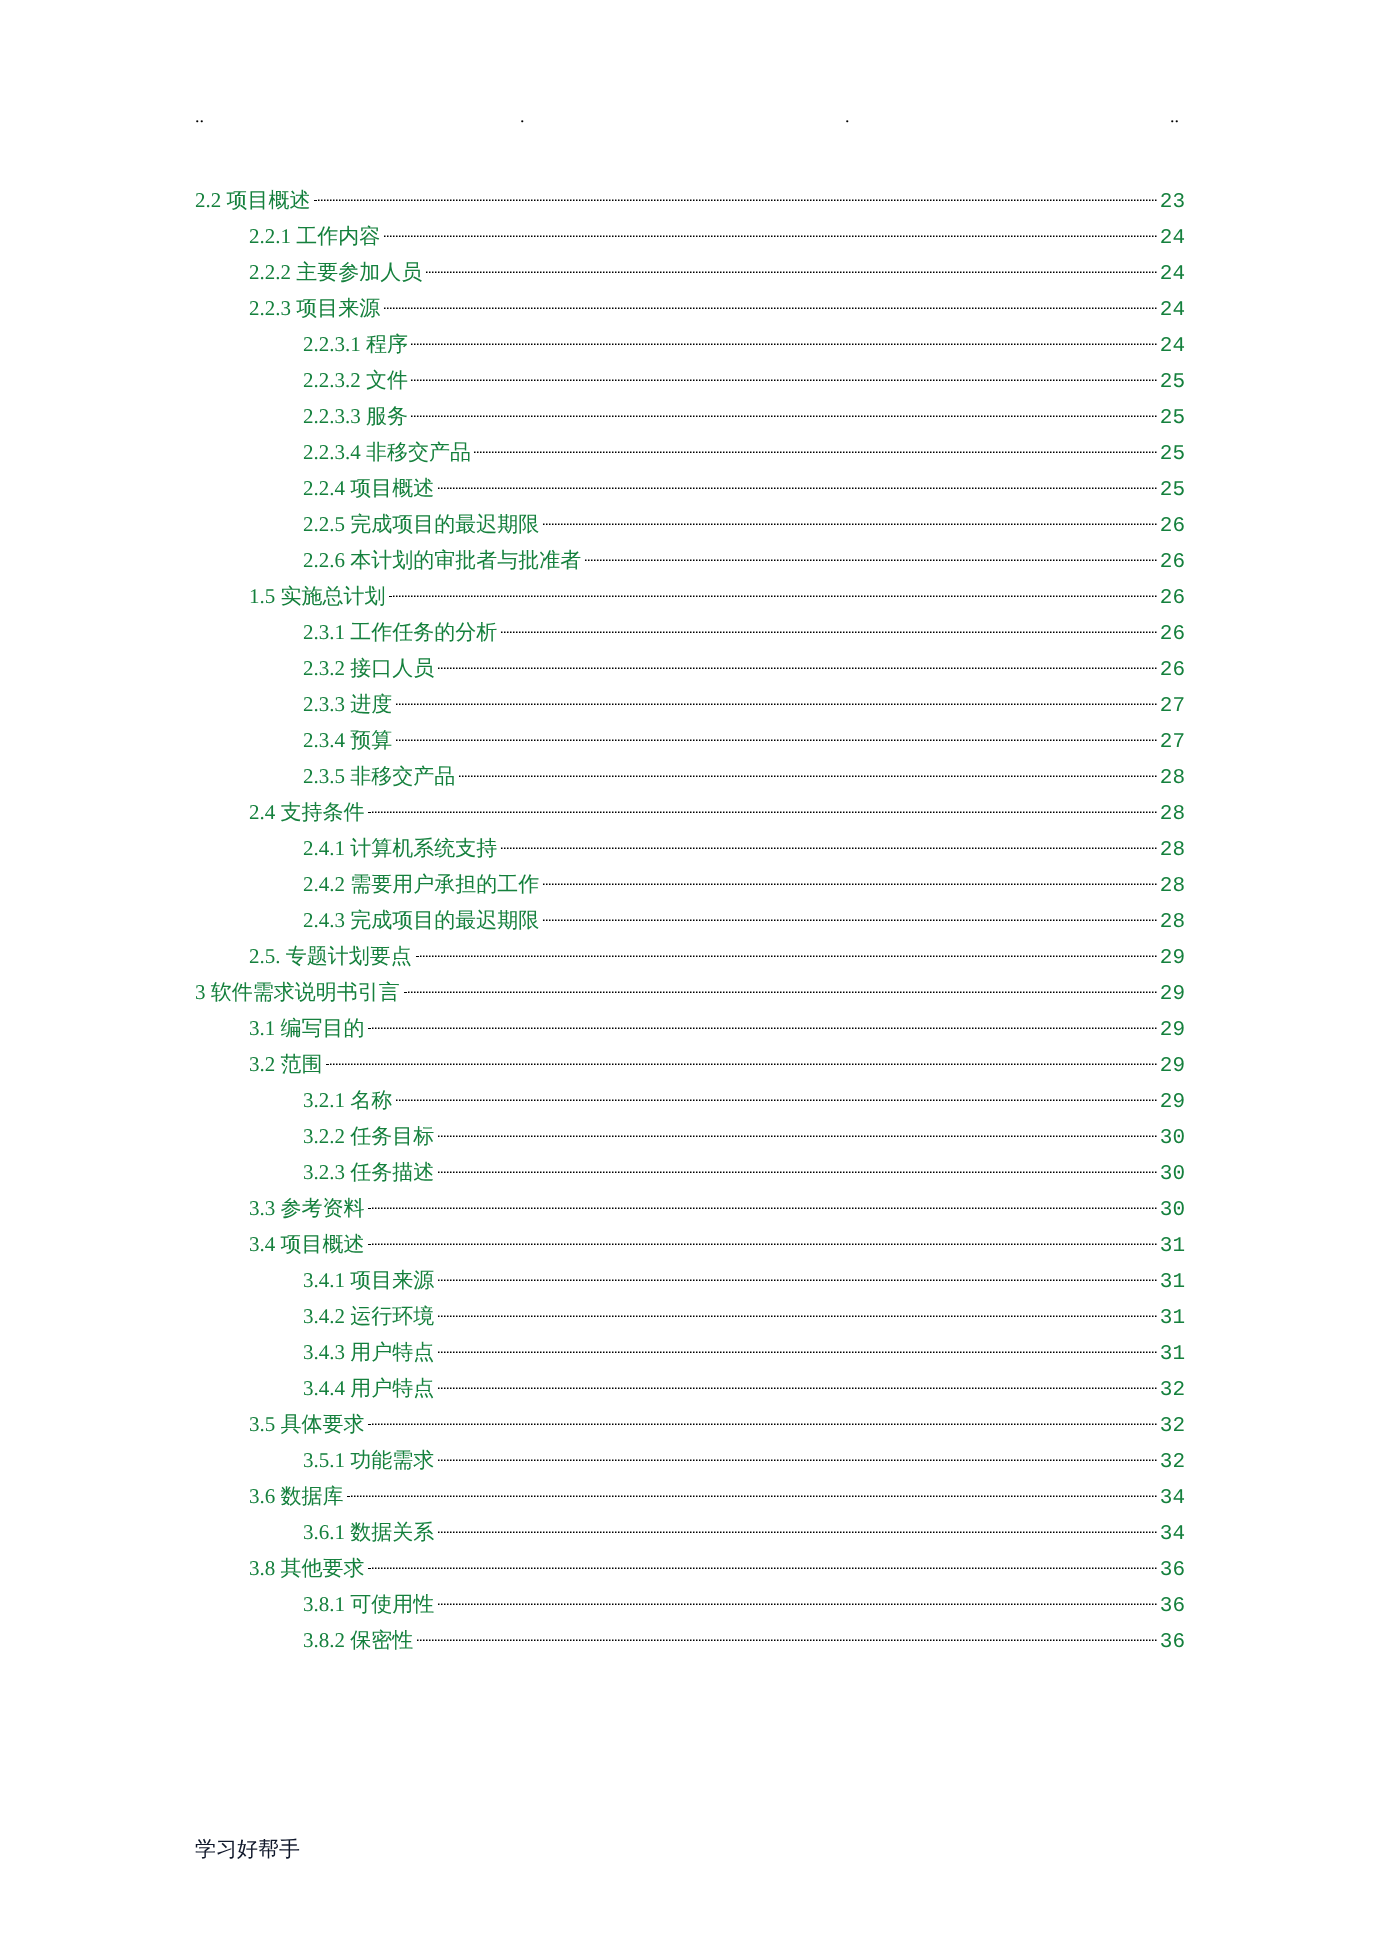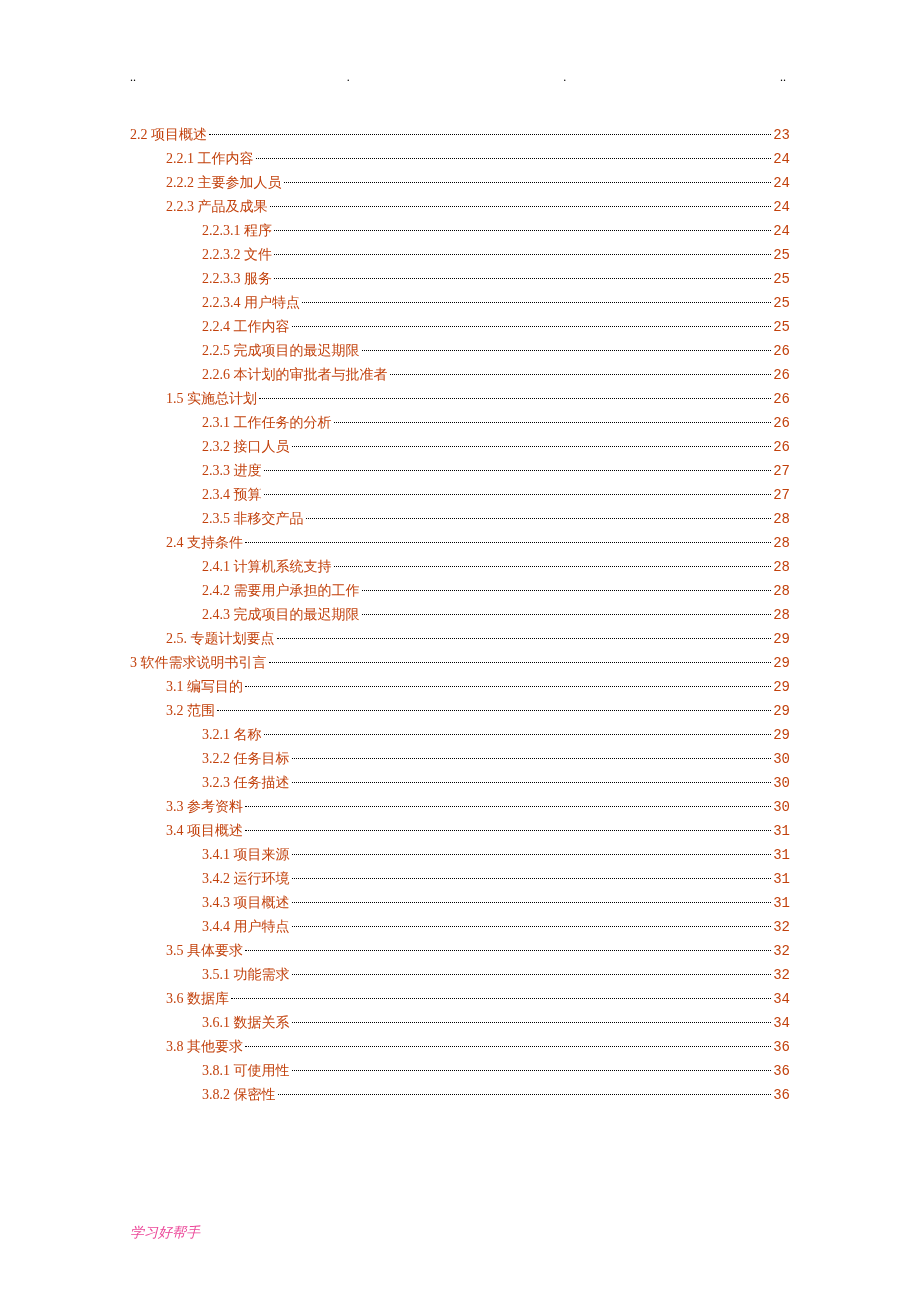--- a/index.html
+++ b/index.html
@@ -19,42 +19,41 @@
       margin-bottom: 38px;
       font-size: 12px;
       color: #000;
     }
     .header-dots span { width: 10px; }
     .toc-entry {
       display: flex;
       align-items: baseline;
       font-size: 14px;
       line-height: 24px;
-      color: #c2410c;
+      color: #15803d;
     }
     .toc-label { white-space: nowrap; }
     .toc-leader {
       flex: 1;
       border-bottom: 1.5px dotted #000;
       margin: 0 2px 4px 2px;
       height: 1px;
       position: relative;
       top: -4px;
     }
     .toc-page { white-space: nowrap; font-family: Liberation Mono, monospace; }
     .indent-0 { padding-left: 0px; }
     .indent-1 { padding-left: 36px; }
     .indent-2 { padding-left: 72px; }
     .footer {
       position: absolute;
       left: 130px;
       bottom: 60px;
       font-size: 14px;
-      color: #ec4899;
-      font-style: italic;
+      color: #0f172a;
     }
   </style>
 </head>
 <body>
 
 <div class="page">
   <div class="header-dots">
     <span>..</span>
     <span>.</span>
     <span>.</span>
@@ -70,46 +69,46 @@
         <span class="toc-label">2.2.1 工作内容</span>
         <span class="toc-leader"></span>
         <span class="toc-page">24</span>
       </div>
       <div class="toc-entry indent-1">
         <span class="toc-label">2.2.2 主要参加人员</span>
         <span class="toc-leader"></span>
         <span class="toc-page">24</span>
       </div>
       <div class="toc-entry indent-1">
-        <span class="toc-label">2.2.3 产品及成果</span>
+        <span class="toc-label">2.2.3 项目来源</span>
         <span class="toc-leader"></span>
         <span class="toc-page">24</span>
       </div>
       <div class="toc-entry indent-2">
         <span class="toc-label">2.2.3.1  程序</span>
         <span class="toc-leader"></span>
         <span class="toc-page">24</span>
       </div>
       <div class="toc-entry indent-2">
         <span class="toc-label">2.2.3.2  文件</span>
         <span class="toc-leader"></span>
         <span class="toc-page">25</span>
       </div>
       <div class="toc-entry indent-2">
         <span class="toc-label">2.2.3.3  服务</span>
         <span class="toc-leader"></span>
         <span class="toc-page">25</span>
       </div>
       <div class="toc-entry indent-2">
-        <span class="toc-label">2.2.3.4  用户特点</span>
-        <span class="toc-leader"></span>
-        <span class="toc-page">25</span>
-      </div>
-      <div class="toc-entry indent-2">
-        <span class="toc-label">2.2.4 工作内容</span>
+        <span class="toc-label">2.2.3.4  非移交产品</span>
+        <span class="toc-leader"></span>
+        <span class="toc-page">25</span>
+      </div>
+      <div class="toc-entry indent-2">
+        <span class="toc-label">2.2.4 项目概述</span>
         <span class="toc-leader"></span>
         <span class="toc-page">25</span>
       </div>
       <div class="toc-entry indent-2">
         <span class="toc-label">2.2.5  完成项目的最迟期限</span>
         <span class="toc-leader"></span>
         <span class="toc-page">26</span>
       </div>
       <div class="toc-entry indent-2">
         <span class="toc-label">2.2.6  本计划的审批者与批准者</span>
@@ -215,21 +214,21 @@
         <span class="toc-label">3.4.1 项目来源</span>
         <span class="toc-leader"></span>
         <span class="toc-page">31</span>
       </div>
       <div class="toc-entry indent-2">
         <span class="toc-label">3.4.2 运行环境</span>
         <span class="toc-leader"></span>
         <span class="toc-page">31</span>
       </div>
       <div class="toc-entry indent-2">
-        <span class="toc-label">3.4.3 项目概述</span>
+        <span class="toc-label">3.4.3 用户特点</span>
         <span class="toc-leader"></span>
         <span class="toc-page">31</span>
       </div>
       <div class="toc-entry indent-2">
         <span class="toc-label">3.4.4 用户特点</span>
         <span class="toc-leader"></span>
         <span class="toc-page">32</span>
       </div>
       <div class="toc-entry indent-1">
         <span class="toc-label">3.5 具体要求</span>

